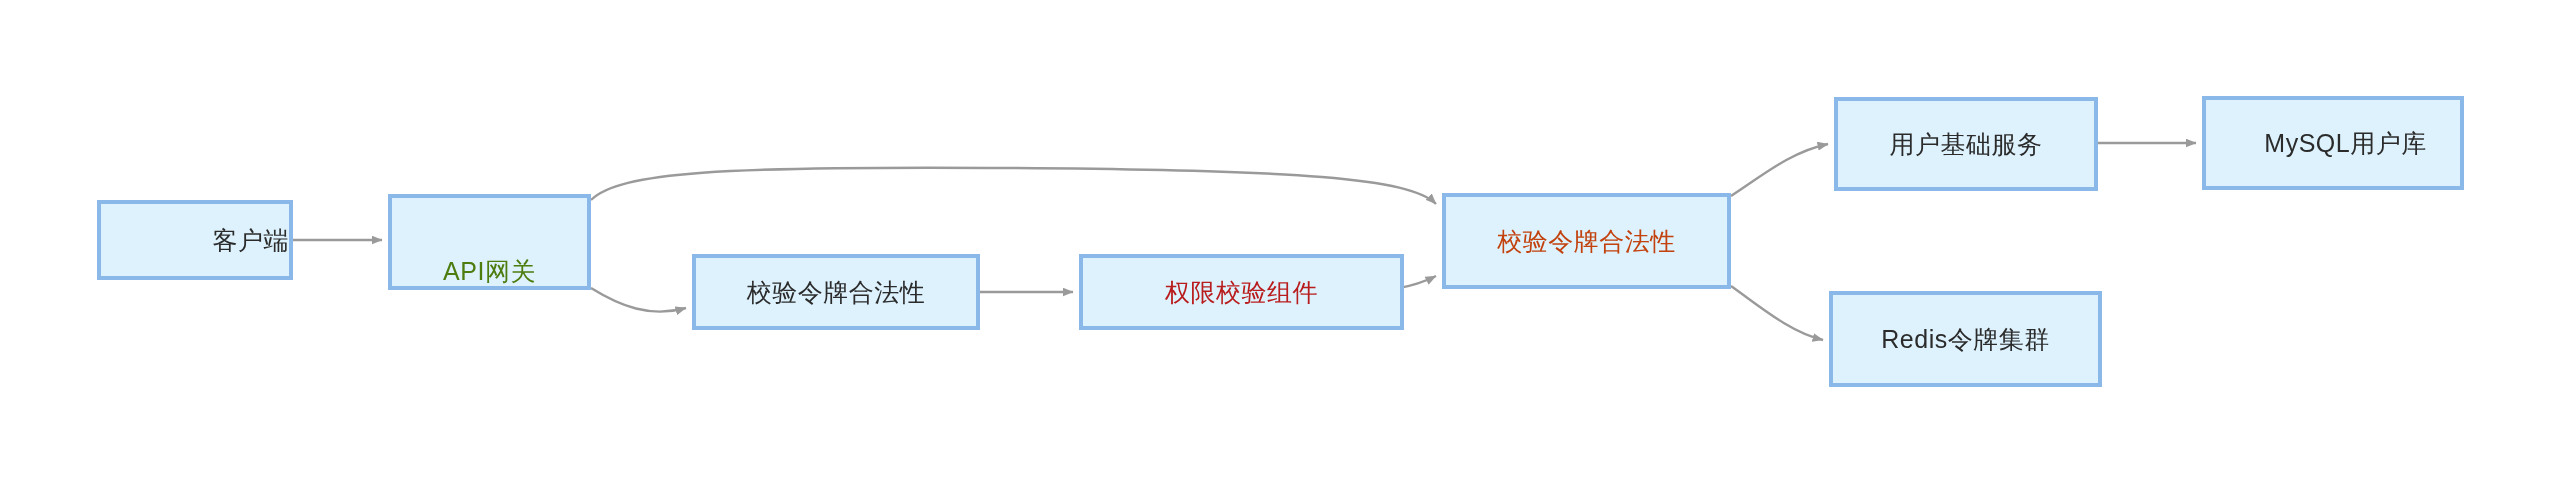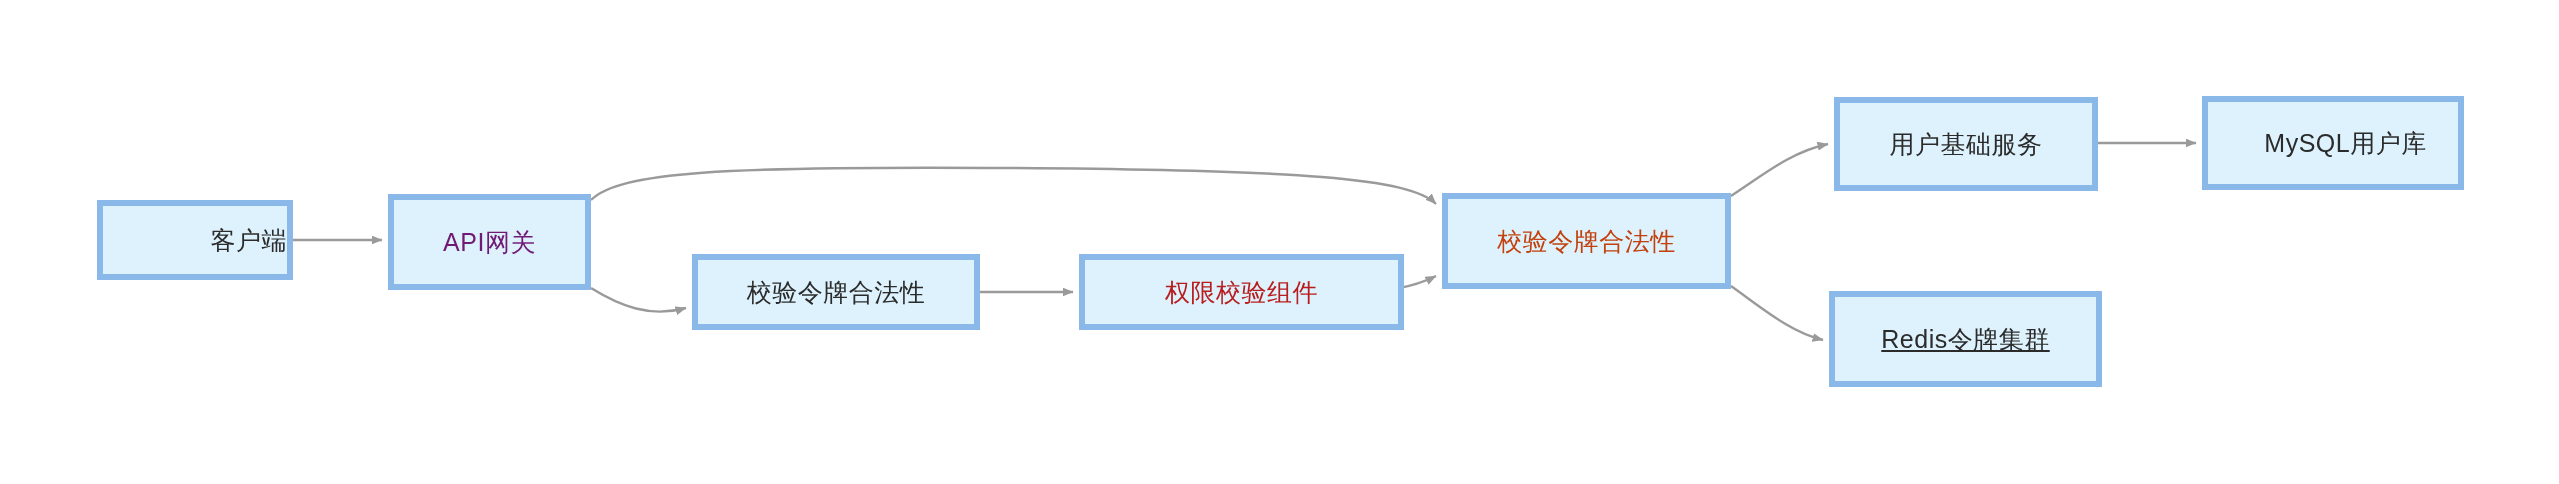--- a/index.html
+++ b/index.html
@@ -23,21 +23,21 @@
     left: 0;
     top: 0;
     width: 2559px;
     height: 484px;
     pointer-events: none;
   }
   .node {
     position: absolute;
     box-sizing: border-box;
     background: #ddf2fd;
-    border: 6px solid #8b5cf6;
+    border: 4px solid #8b5cf6;
     display: flex;
     align-items: center;
     justify-content: center;
     color: #2b2b2b;
     font-size: 25px;
     line-height: 1.2;
     letter-spacing: 0.5px;
     white-space: nowrap;
     cursor: default;
   }
@@ -74,37 +74,37 @@
         <path d="M 1731,196 C 1762,176 1790,152 1828,144" fill="none" stroke="#9a9a9a" stroke-width="2.4" marker-end="url(#arrowhead)"></path>
         <path d="M 1731,286 C 1762,308 1790,332 1823,340" fill="none" stroke="#9a9a9a" stroke-width="2.4" marker-end="url(#arrowhead)"></path>
         <path d="M 2098,143 L 2196,143" fill="none" stroke="#9a9a9a" stroke-width="2.4" marker-end="url(#arrowhead)"></path>
       </g>
   </svg>
 
   <div id="node-group">
       <div class="node" style="left: 97px; top: 200px; width: 196px; height: 80px; background: rgb(221, 242, 253); border-color: rgb(138, 184, 232); color: rgb(43, 43, 43); justify-content: flex-end;">
         <span class="node-label">客户端</span>
       </div>
-      <div class="node" style="left: 388px; top: 194px; width: 203px; height: 96px; background: rgb(221, 242, 253); border-color: rgb(138, 184, 232); color: #701a75;">
+      <div class="node" style="left: 388px; top: 194px; width: 203px; height: 96px; background: rgb(221, 242, 253); border-color: rgb(138, 184, 232); color: #4d7c0f; align-items: flex-end;">
         <span class="node-label">API网关</span>
       </div>
       <div class="node" style="left: 692px; top: 254px; width: 288px; height: 76px; background: rgb(221, 242, 253); border-color: rgb(138, 184, 232); color: rgb(43, 43, 43);">
         <span class="node-label">校验令牌合法性</span>
       </div>
       <div class="node" style="left: 1079px; top: 254px; width: 325px; height: 76px; background: rgb(221, 242, 253); border-color: rgb(138, 184, 232); color: #b91c1c;">
         <span class="node-label">权限校验组件</span>
       </div>
       <div class="node" style="left: 1442px; top: 193px; width: 289px; height: 96px; background: rgb(221, 242, 253); border-color: rgb(138, 184, 232); color: #c2410c;">
         <span class="node-label">校验令牌合法性</span>
       </div>
       <div class="node" style="left: 1834px; top: 97px; width: 264px; height: 94px; background: rgb(221, 242, 253); border-color: rgb(138, 184, 232); color: rgb(43, 43, 43);">
         <span class="node-label">用户基础服务</span>
       </div>
       <div class="node" style="left: 2202px; top: 96px; width: 262px; height: 94px; background: rgb(221, 242, 253); border-color: rgb(138, 184, 232); color: rgb(43, 43, 43); padding-left: 25px;">
         <span class="node-label">MySQL用户库</span>
       </div>
-      <div class="node" style="left: 1829px; top: 291px; width: 273px; height: 96px; background: rgb(221, 242, 253); border-color: rgb(138, 184, 232); color: rgb(43, 43, 43); text-decoration: underline;">
+      <div class="node" style="left: 1829px; top: 291px; width: 273px; height: 96px; background: rgb(221, 242, 253); border-color: rgb(138, 184, 232); color: rgb(43, 43, 43);">
         <span class="node-label">Redis令牌集群</span>
       </div>
     </div>
 
 
 </div>
 
 </body></html>

